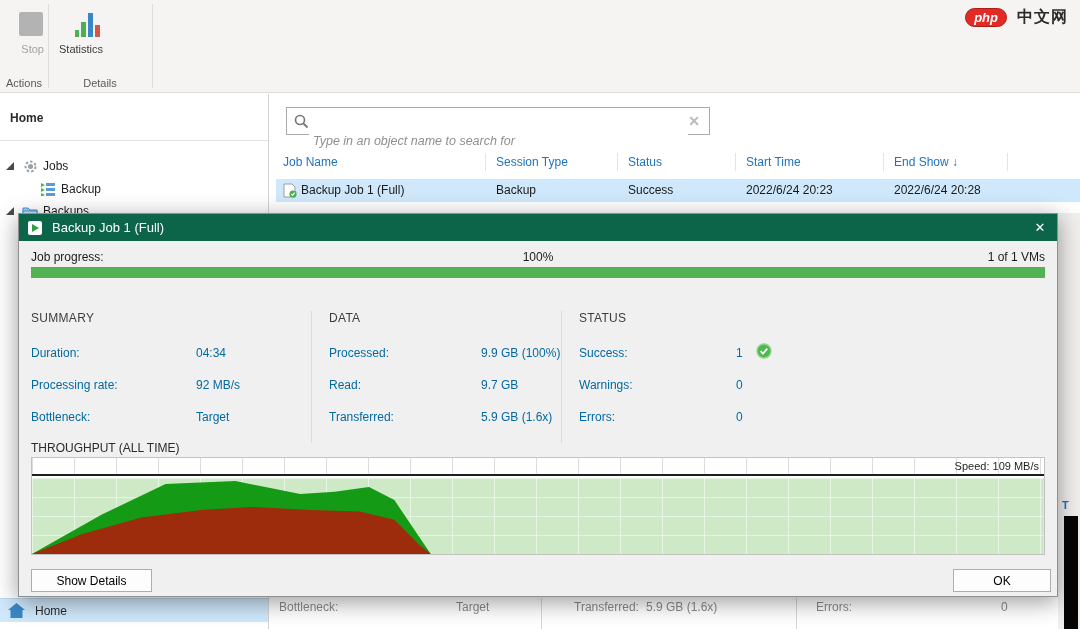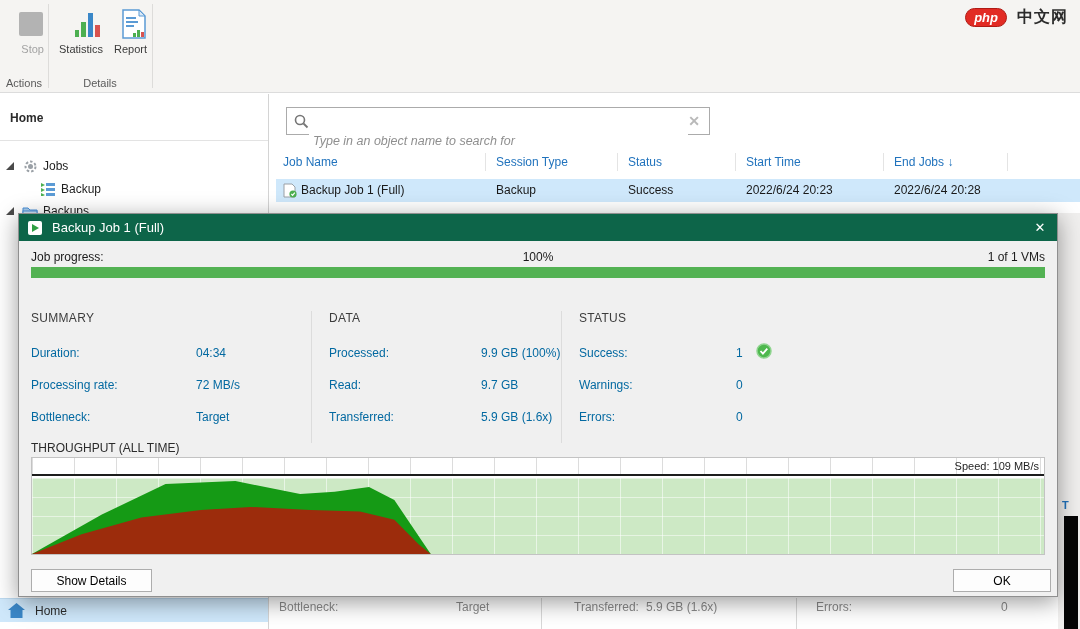--- a/index.html
+++ b/index.html
@@ -92,35 +92,20 @@
       <span class="ric">
         <svg width="30" height="30">
           <rect x="2" y="21" width="4" height="7" fill="#4caf50"></rect>
           <rect x="8" y="13" width="5" height="15" fill="#4caf50"></rect>
           <rect x="15" y="4" width="5" height="24" fill="#3a87c8"></rect>
           <rect x="22" y="16" width="5" height="12" fill="#d9534f"></rect>
         </svg>
       </span>
       <span class="rlbl">Statistics</span>
     </div>
-    <div class="rbtn" style="left:105px;width:42px;">
-      <span class="ric">
-        <svg width="26" height="30">
-          <path d="M2 1 h16 l6 6 v22 h-22 z" fill="#fff" stroke="#5b9bd5" stroke-width="1.5"></path>
-          <path d="M18 1 l6 6 h-6 z" fill="#dce9f7" stroke="#5b9bd5" stroke-width="1"></path>
-          <rect x="5" y="8" width="10" height="2" fill="#5b9bd5"></rect>
-          <rect x="5" y="12" width="12" height="2" fill="#5b9bd5"></rect>
-          <rect x="5" y="16" width="8" height="2" fill="#5b9bd5"></rect>
-          <rect x="12" y="24" width="3" height="4" fill="#4caf50"></rect>
-          <rect x="16" y="21" width="3" height="7" fill="#4caf50"></rect>
-          <rect x="20" y="23" width="3" height="5" fill="#d9534f"></rect>
-        </svg>
-      </span>
-      <span class="rlbl">Report</span>
-    </div>
     <div class="rsep" style="left:152px;"></div>
     <div class="rgrp" style="left:0;width:48px;">Actions</div>
     <div class="rgrp" style="left:48px;width:104px;">Details</div>
   </div>
 
   <div class="wm">
     <span class="badge">php</span>
     <span class="cn">中文网</span>
   </div>
 
@@ -192,21 +177,21 @@
       </span>
       <input type="text" placeholder="Type in an object name to search for" style="">
       <span style="margin-right:9px;color:#b9b9b9;font-size:14px;font-weight:bold;cursor:pointer;">✕</span>
     </div>
 
     <div class="th" style="left:14px;">Job Name</div>
     <div class="th" style="left:227px;">Session Type</div>
     <div class="th" style="left:359px;">Status</div>
     <div class="th" style="left:477px;">Start Time</div>
     <div class="th" style="left:625px;">
-      <span>End Jobs</span>
+      <span>End Show</span>
       <span style="color:#2173bd;font-weight:bold;">↓</span>
     </div>
     <div class="th-sep" style="left:216px;"></div>
     <div class="th-sep" style="left:348px;"></div>
     <div class="th-sep" style="left:466px;"></div>
     <div class="th-sep" style="left:614px;"></div>
     <div class="th-sep" style="left:738px;"></div>
 
     <div class="trow">
       <span style="position:absolute;left:7px;top:4px;display:flex;">
@@ -259,21 +244,21 @@
 
     <div class="sec-h" style="left:12px;">SUMMARY</div>
     <div class="sec-h" style="left:310px;">DATA</div>
     <div class="sec-h" style="left:560px;">STATUS</div>
     <div class="vdiv" style="left:292px;"></div>
     <div class="vdiv" style="left:542px;"></div>
 
     <div class="kv" style="left:12px;top:132px;">Duration:</div>
     <div class="kv" style="left:177px;top:132px;">04:34</div>
     <div class="kv" style="left:12px;top:164px;">Processing rate:</div>
-    <div class="kv" style="left:177px;top:164px;">72 MB/s</div>
+    <div class="kv" style="left:177px;top:164px;">92 MB/s</div>
     <div class="kv" style="left:12px;top:196px;">Bottleneck:</div>
     <div class="kv" style="left:177px;top:196px;">Target</div>
 
     <div class="kv" style="left:310px;top:132px;">Processed:</div>
     <div class="kv" style="left:462px;top:132px;">9.9 GB (100%)</div>
     <div class="kv" style="left:310px;top:164px;">Read:</div>
     <div class="kv" style="left:462px;top:164px;">9.7 GB</div>
     <div class="kv" style="left:310px;top:196px;">Transferred:</div>
     <div class="kv" style="left:462px;top:196px;">5.9 GB (1.6x)</div>
 

